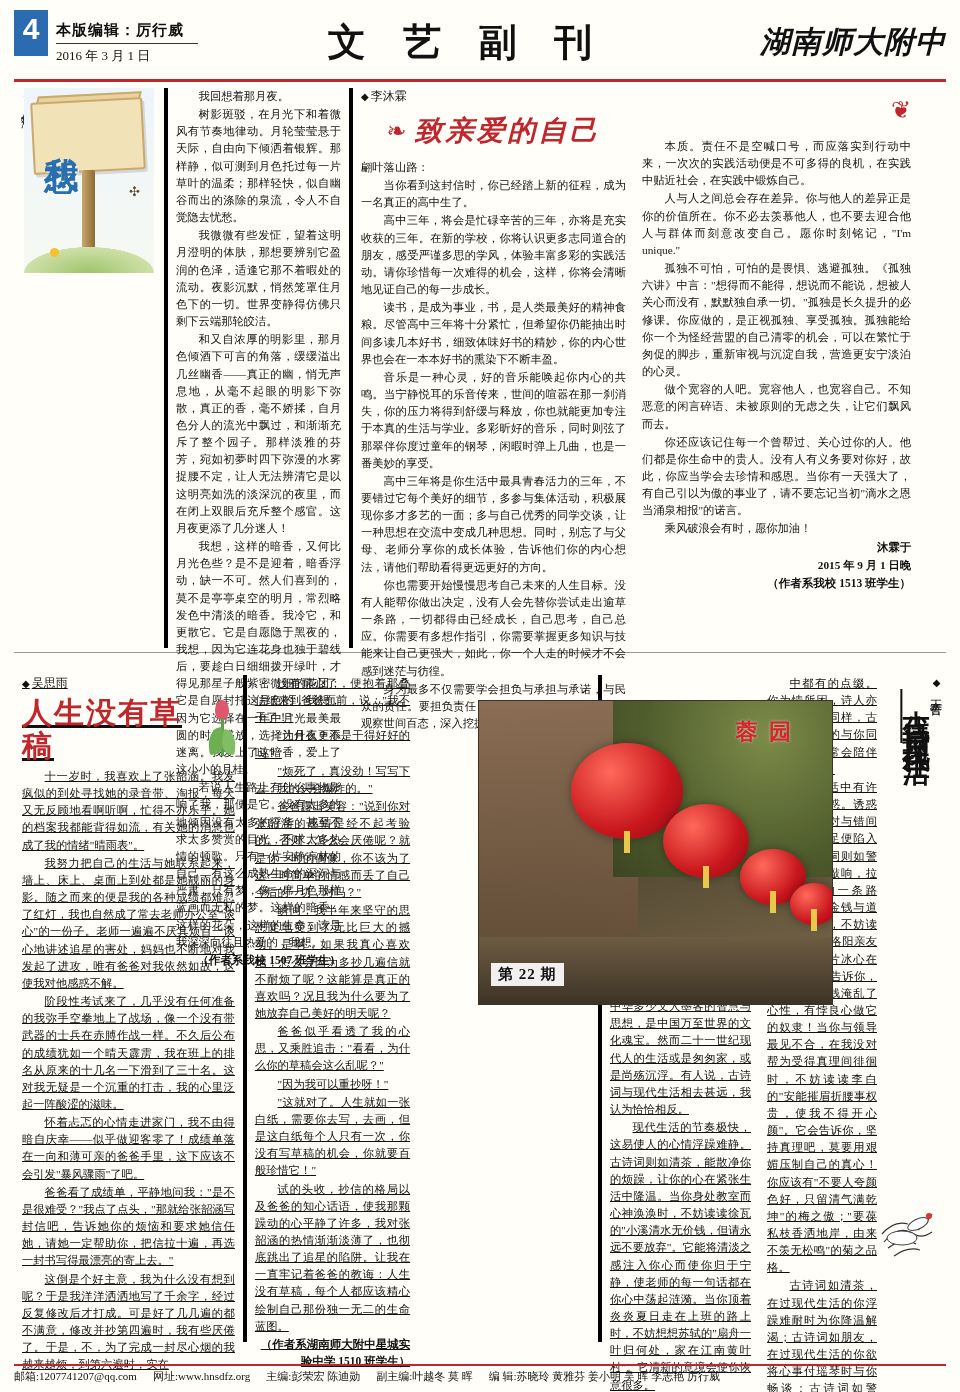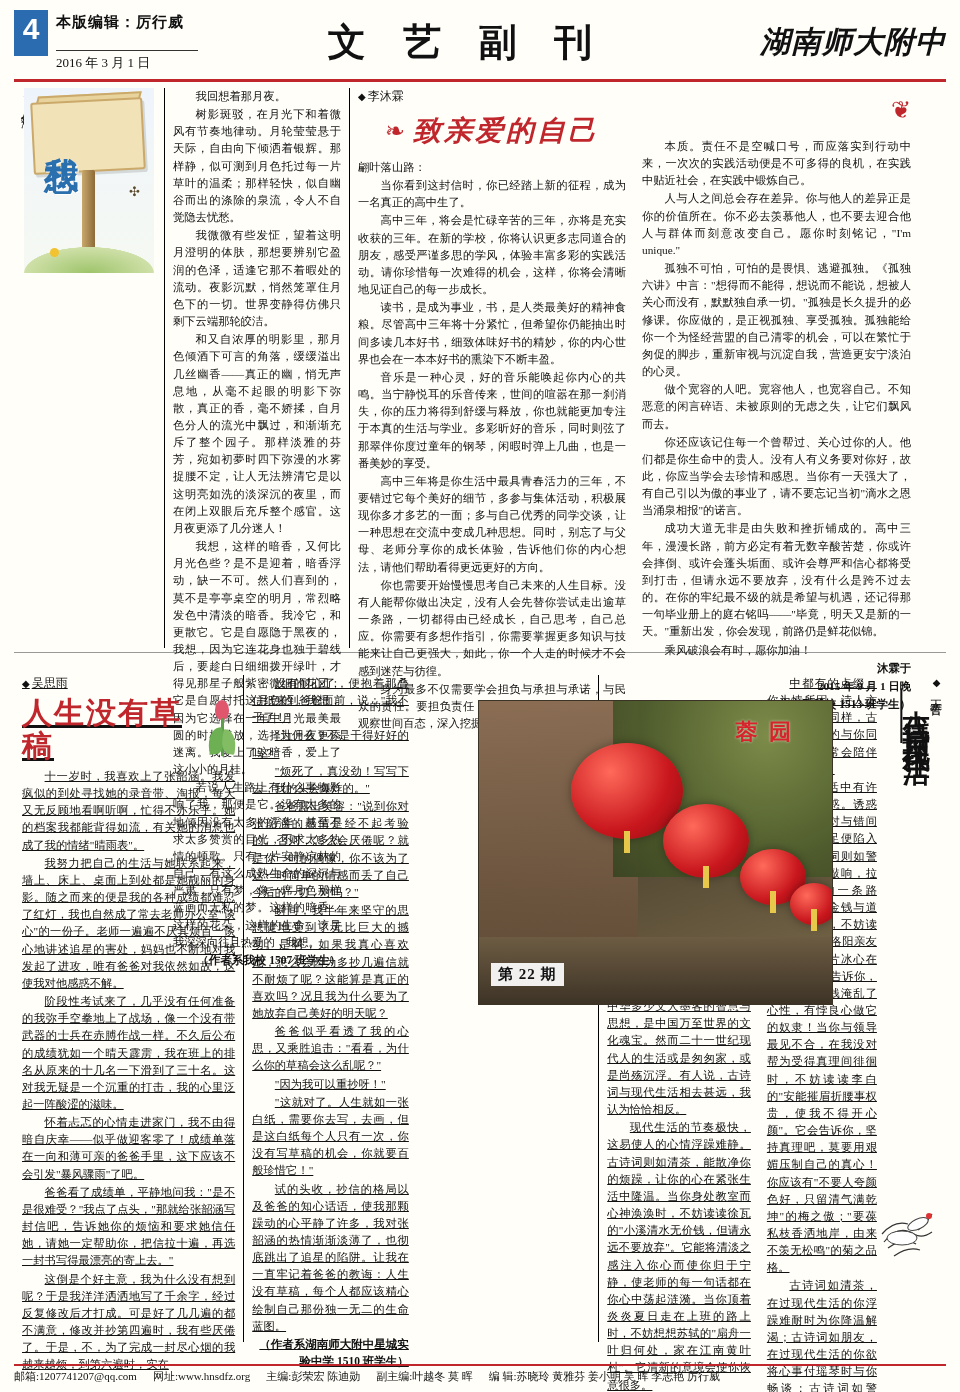--- a/index.html
+++ b/index.html
@@ -44,21 +44,21 @@
     padding-left: 8px;
     display: flex;
     flex-direction: column;
     justify-content: center;
     min-width: 150px;
   }
   .mh-editor .line1 {
     font-size: 15px;
     font-weight: bold;
     letter-spacing: 1px;
-    padding-bottom: 18px;
+    padding-bottom: 3px;
     border-bottom: 1px solid #333;
   }
   .mh-editor .line2 {
     font-size: 13px;
     padding-top: 3px;
   }
   .mh-title {
     flex: 1;
     text-align: center;
     font-size: 38px;
@@ -76,21 +76,21 @@
     justify-content: flex-end;
     font-size: 30px;
     font-weight: bold;
     color: #111;
     letter-spacing: 1px;
     font-style: italic;
     font-family: "Liberation Serif", serif;
   }
 
   
-  .col-rule { border-left: 1px solid #000000; }
+  .col-rule { border-left: 4px solid #000000; }
   .byline {
     font-size: 12px;
     color: #111;
     margin-bottom: 4px;
   }
   .diamond::before {
     content: "◆";
     font-size: 10px;
     margin-right: 2px;
   }
@@ -494,21 +494,20 @@
     <div class="tcol tcol4">
       <div class="art2-head" style="justify-content:flex-end;">
         <span class="ribbon">❦</span>
       </div>
       <div class="body-text">
         <p>本质。责任不是空喊口号，而应落实到行动中来，一次次的实践活动便是不可多得的良机，在实践中贴近社会，在实践中锻炼自己。</p>
         <p>人与人之间总会存在差异。你与他人的差异正是你的价值所在。你不必去羡慕他人，也不要去迎合他人与群体而刻意改变自己。愿你时刻铭记，"I'm unique."</p>
         <p>孤独不可怕，可怕的是畏惧、逃避孤独。《孤独六讲》中言："想得而不能得，想说而不能说，想被人关心而没有，默默独自承一切。"孤独是长久提升的必修课。你应做的，是正视孤独、享受孤独。孤独能给你一个为怪经营盟的自己清零的机会，可以在繁忙于匆促的脚步，重新审视与沉淀自我，营造更安宁淡泊的心灵。</p>
         <p>做个宽容的人吧。宽容他人，也宽容自己。不知恶意的闲言碎语、未被原则的无虑之失，让它们飘风而去。</p>
         <p>你还应该记住每一个曾帮过、关心过你的人。他们都是你生命中的贵人。没有人有义务要对你好，故此，你应当学会去珍情和感恩。当你有一天强大了，有自己引以为傲的事业了，请不要忘记当初"滴水之恩当涌泉相报"的诺言。</p>
-        <p>成功大道无非是由失败和挫折铺成的。高中三年，漫漫长路，前方必定有着无数辛酸苦楚，你或许会摔倒、或许会蓬头垢面、或许会尊严和信心都将受到打击，但请永远不要放弃，没有什么是跨不过去的。在你的牢纪最不级的就是希望与机遇，还记得那一句毕业册上的庭右铭吗——"毕竟，明天又是新的一天。"重新出发，你会发现，前路仍是鲜花似锦。</p>
         <p>乘风破浪会有时，愿你加油！</p>
         <p class="sig">沐霖于</p>
         <p class="sig">2015 年 9 月 1 日晚</p>
         <p class="credit">（作者系我校 1513 班学生）</p>
       </div>
     </div>
   </div>
 
   <div class="bottom-section">
 

